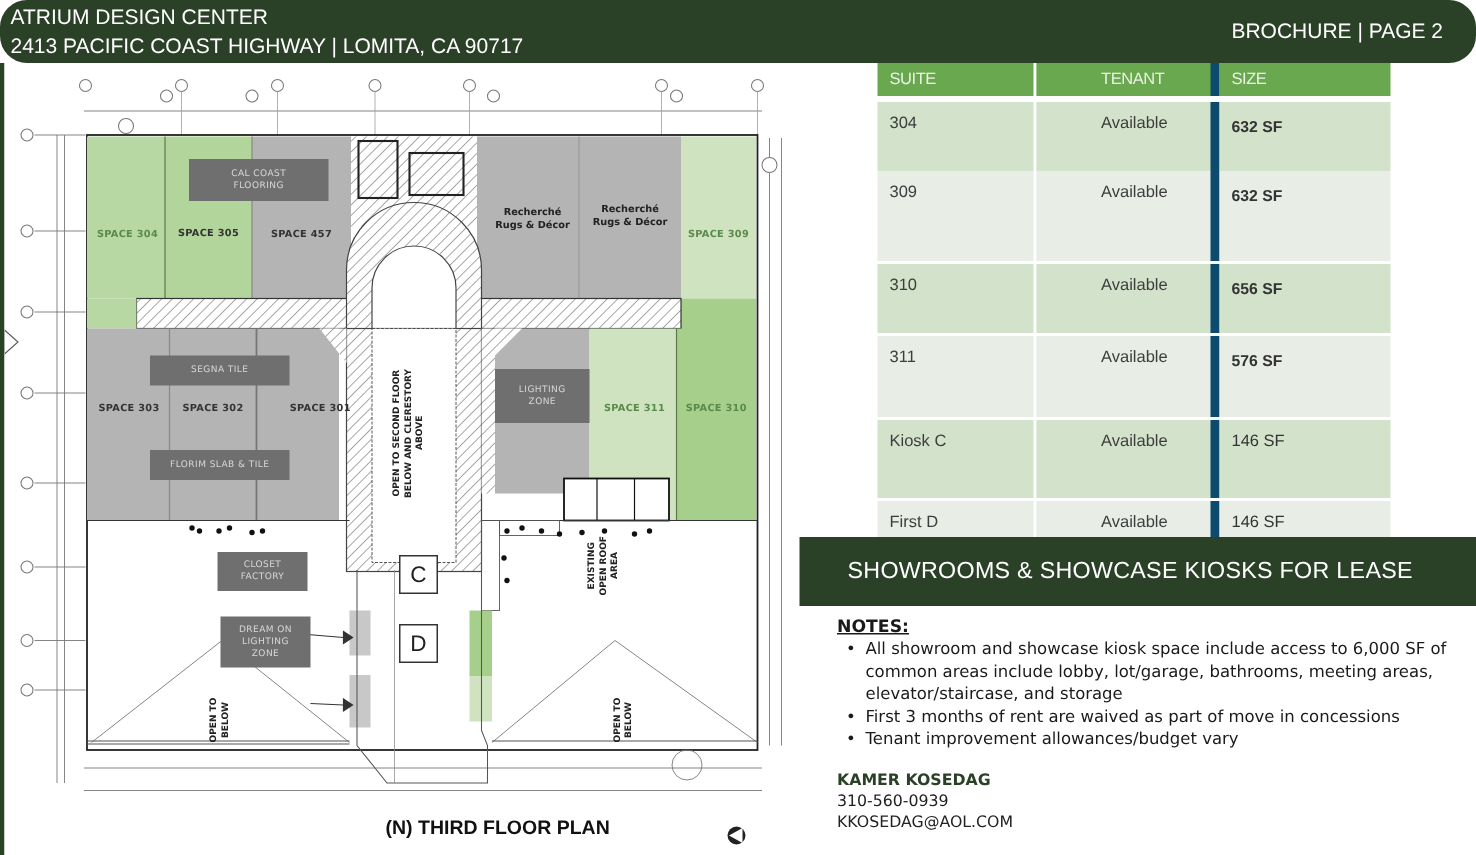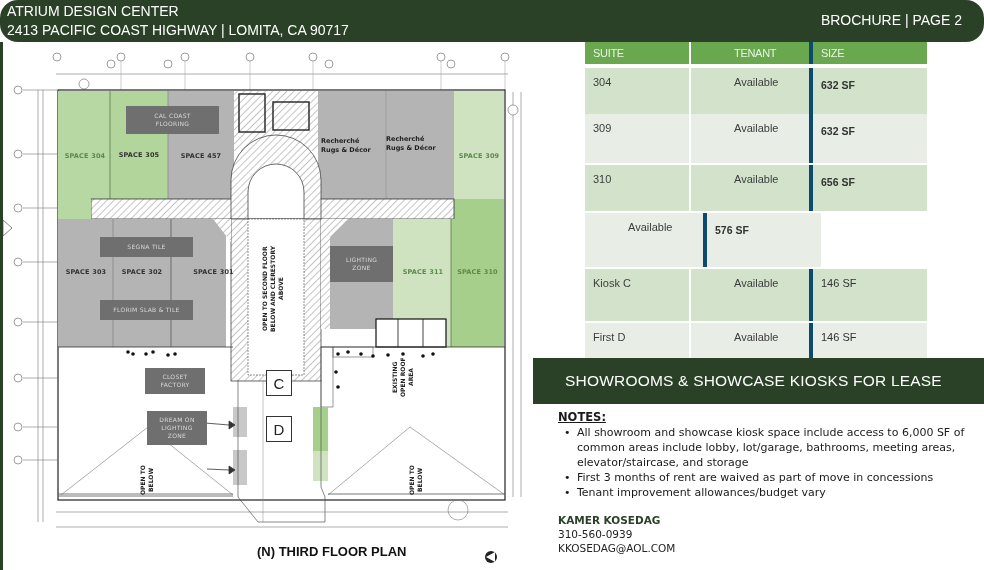--- a/index.html
+++ b/index.html
@@ -23,38 +23,38 @@
     .plan-label {
       position: absolute; font-size: 6.5px; font-weight: bold; color: #333; text-align: center;
       font-family: "DejaVu Sans", sans-serif; letter-spacing: 0.2px;
     }
     .plan-label.green { color: #5a8a4a; }
     .tenant-box {
       position: absolute; background: #6f6f6f; color: #d8d8d8; font-size: 6px;
       display: flex; align-items: center; justify-content: center; text-align: center;
       font-family: "DejaVu Sans", sans-serif; line-height: 1.3; letter-spacing: 0.3px;
     }
-    .tenant-text { position: absolute; font-size: 6.5px; font-weight: bold; color: #222; line-height: 1.35; font-family: "DejaVu Sans", sans-serif; }
+    .tenant-text { position: absolute; font-size: 6.5px; font-weight: bold; color: #222; text-align: center; line-height: 1.35; font-family: "DejaVu Sans", sans-serif; }
     .vertical-text {
       position: absolute; font-size: 6px; font-weight: bold; color: #222; writing-mode: vertical-rl;
       text-align: center; line-height: 1.3; font-family: "DejaVu Sans", sans-serif;
     }
     .kiosk-box {
       position: absolute; width: 26px; height: 26px; border: 1.5px solid #333; background: #fff;
       display: flex; align-items: center; justify-content: center; font-size: 15px; color: #222;
     }
     .plan-title { position: absolute; left: 254px; top: 502px; font-size: 13px; font-weight: bold; color: #111; }
 
     
     .suite-table { position: absolute; left: 585px; top: 42px; width: 342px; }
     .suite-table .row { display: flex; }
     .suite-table .cell { padding-left: 8px; font-size: 11px; color: #3d3d3d; }
     .suite-table .head .cell { background: #6aa84f; color: #eaf3e3; height: 22px; line-height: 22px; font-size: 11px; letter-spacing: -0.3px; }
     .suite-table .c1 { width: 106px; border-right: 2px solid #ffffff; }
-    .suite-table .c2 { width: 122px; border-right: 4px solid #0c4a6e; padding-left: 43px; }
+    .suite-table .c2 { width: 122px; border-right: 6px solid #0c4a6e; padding-left: 43px; }
     .suite-table .c3 { width: 114px; }
     .suite-table .body-row .cell { padding-top: 8px; }
     .suite-table .body-row.alt-a .cell { background: #d3e3cb; }
     .suite-table .body-row.alt-b .cell { background: #e8ede5; }
     .suite-table .body-row .cell.c3 { font-weight: bold; color: #333; padding-top: 11px; font-size: 10.5px; }
 
     .lease-banner {
       position: absolute; left: 533px; top: 358px; width: 451px; height: 46px;
       background: #2a4127; color: #ffffff; font-size: 15.5px; letter-spacing: 0.2px;
       display: flex; align-items: center; padding-left: 32px;
@@ -277,31 +277,32 @@
   <div class="row head">
     <div class="cell c1">SUITE</div>
     <div class="cell c2">TENANT</div>
     <div class="cell c3">SIZE</div>
   </div>
   <div class="row body-row alt-a" style="height:46px;margin-top:4px;">
     <div class="cell c1">304</div>
     <div class="cell c2">Available</div>
     <div class="cell c3">632 SF</div>
   </div>
-  <div class="row body-row alt-b" style="height:49px;">
+  <div class="row body-row alt-b" style="height:60px;">
     <div class="cell c1">309</div>
     <div class="cell c2">Available</div>
     <div class="cell c3">632 SF</div>
   </div>
   <div class="row body-row alt-a" style="height:46px;margin-top:2px;">
     <div class="cell c1">310</div>
     <div class="cell c2">Available</div>
     <div class="cell c3">656 SF</div>
   </div>
   <div class="row body-row alt-b" style="height:54px;margin-top:2px;">
+    <div class="cell c1">311</div>
     <div class="cell c2">Available</div>
     <div class="cell c3">576 SF</div>
   </div>
   <div class="row body-row alt-a" style="height:52px;margin-top:2px;">
     <div class="cell c1">Kiosk C</div>
     <div class="cell c2">Available</div>
     <div class="cell c3" style="font-weight:normal;padding-top:8px;font-size:11px;">146 SF</div>
   </div>
   <div class="row body-row alt-b" style="height:38px;margin-top:2px;">
     <div class="cell c1">First D</div>

